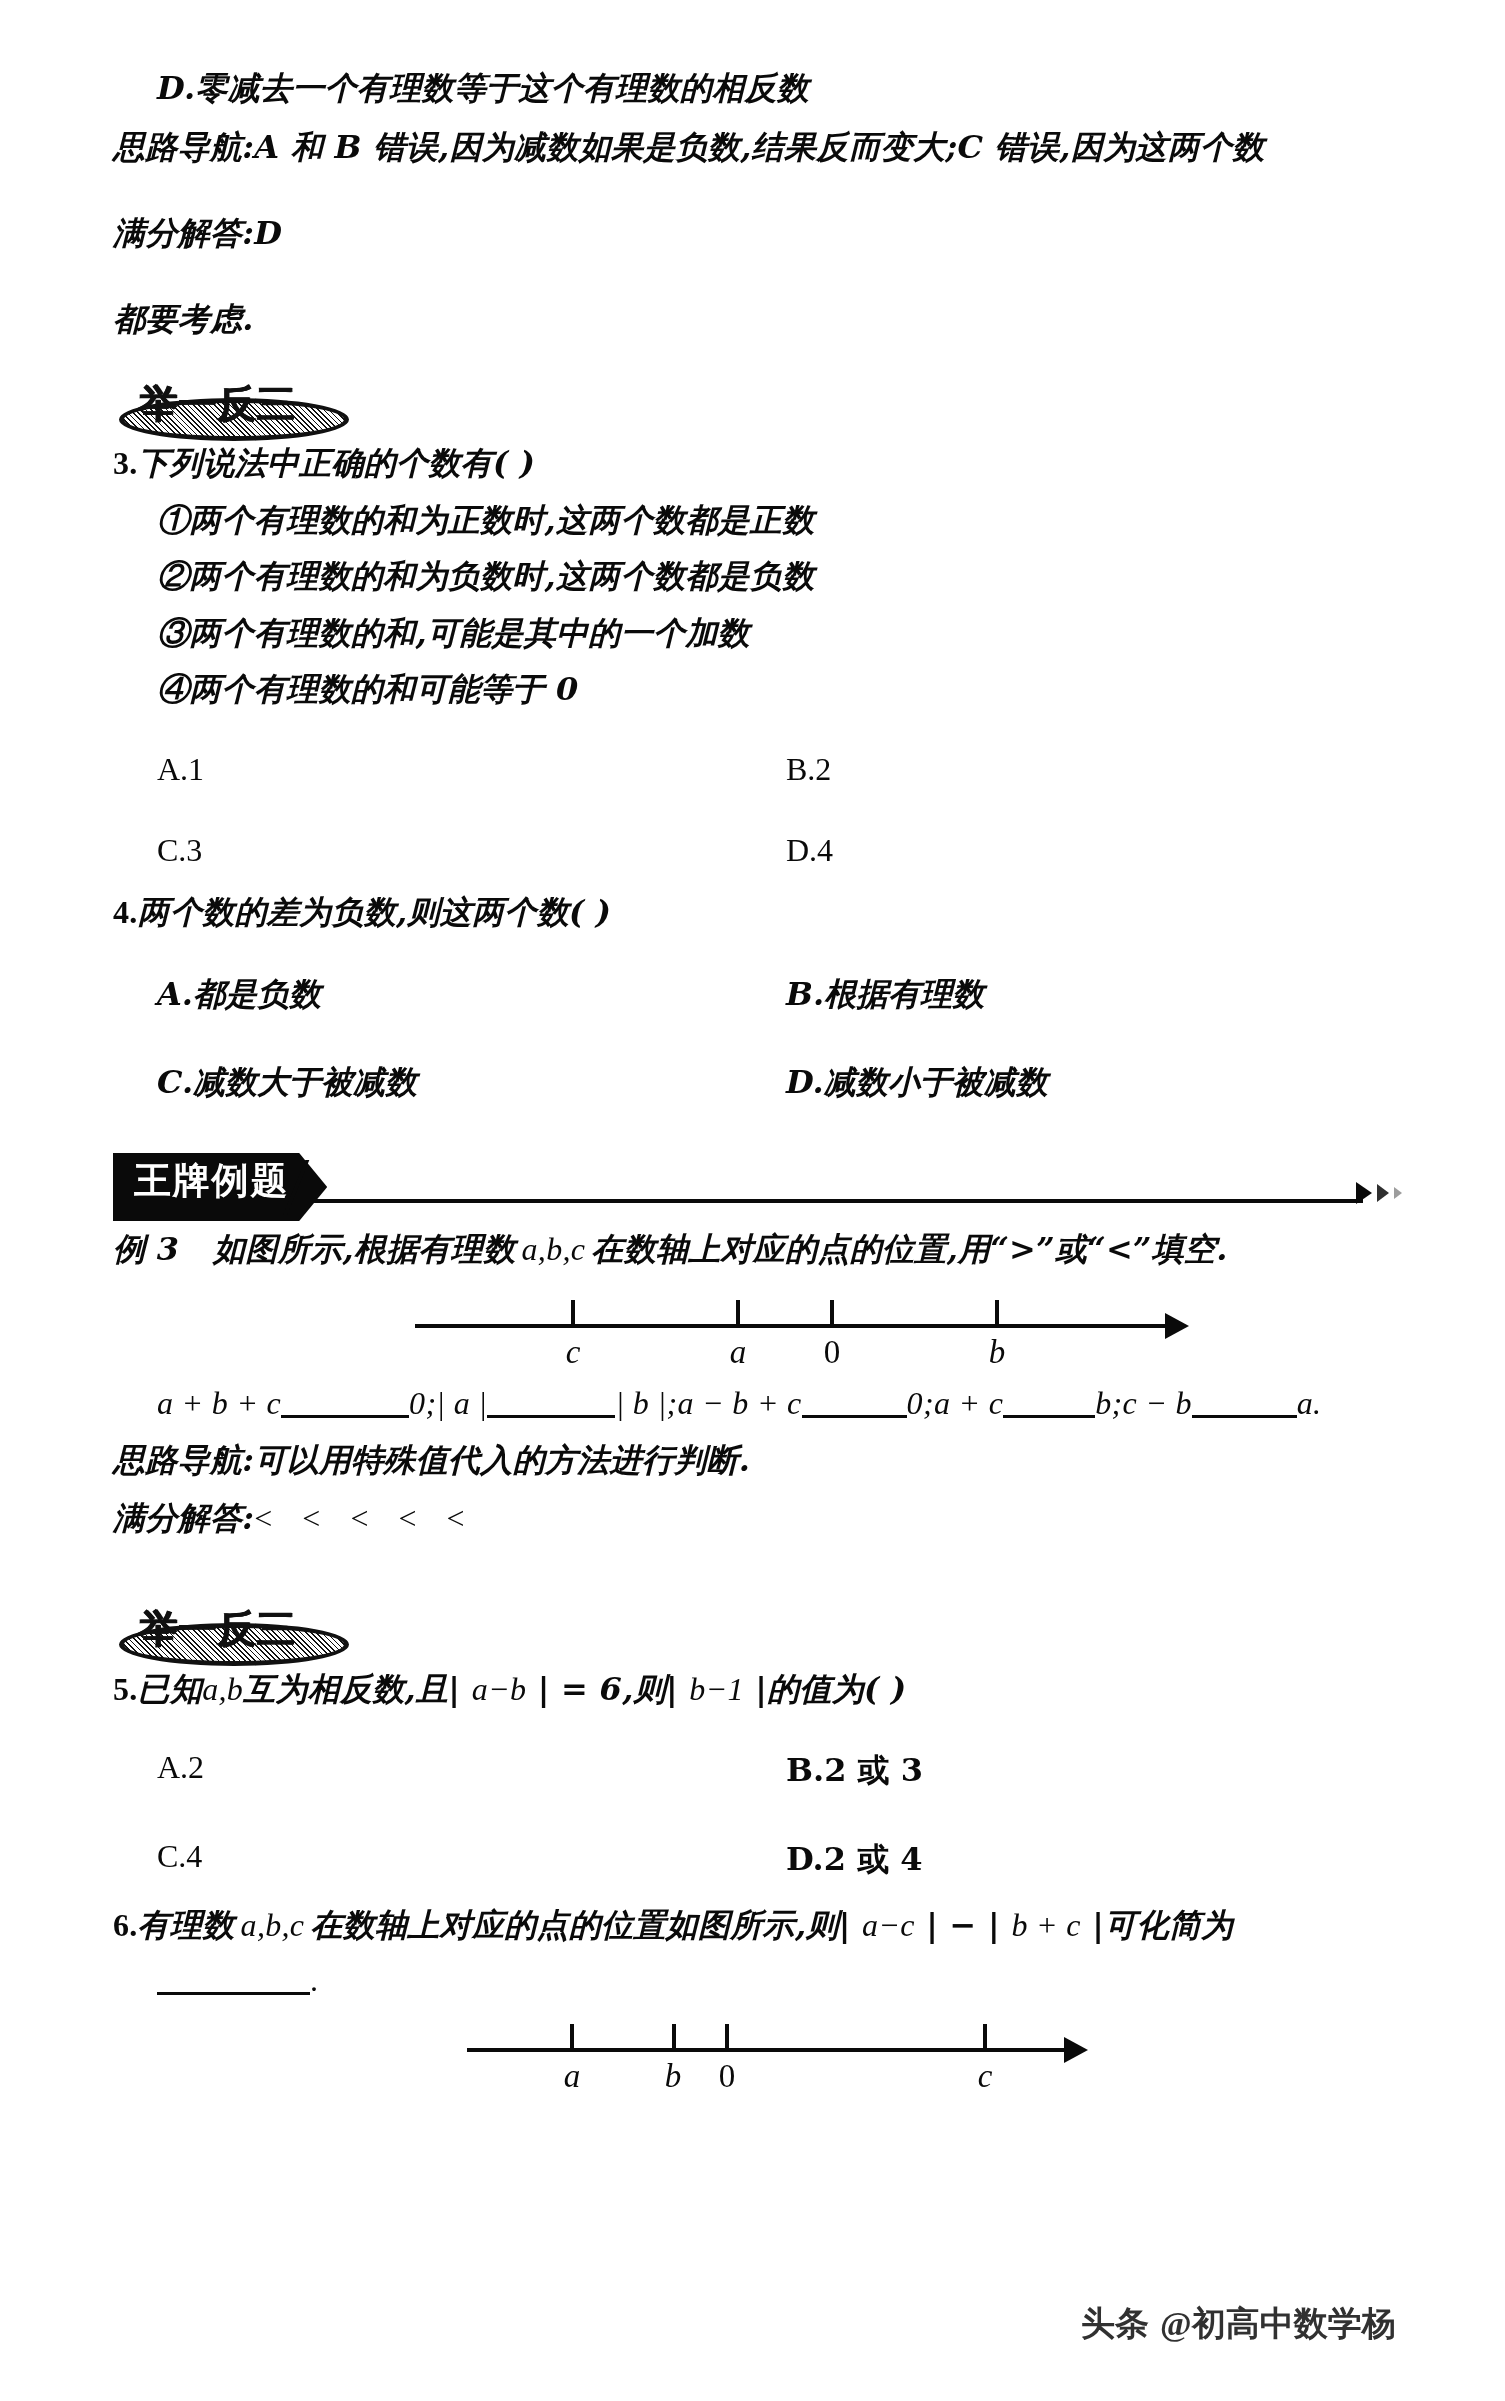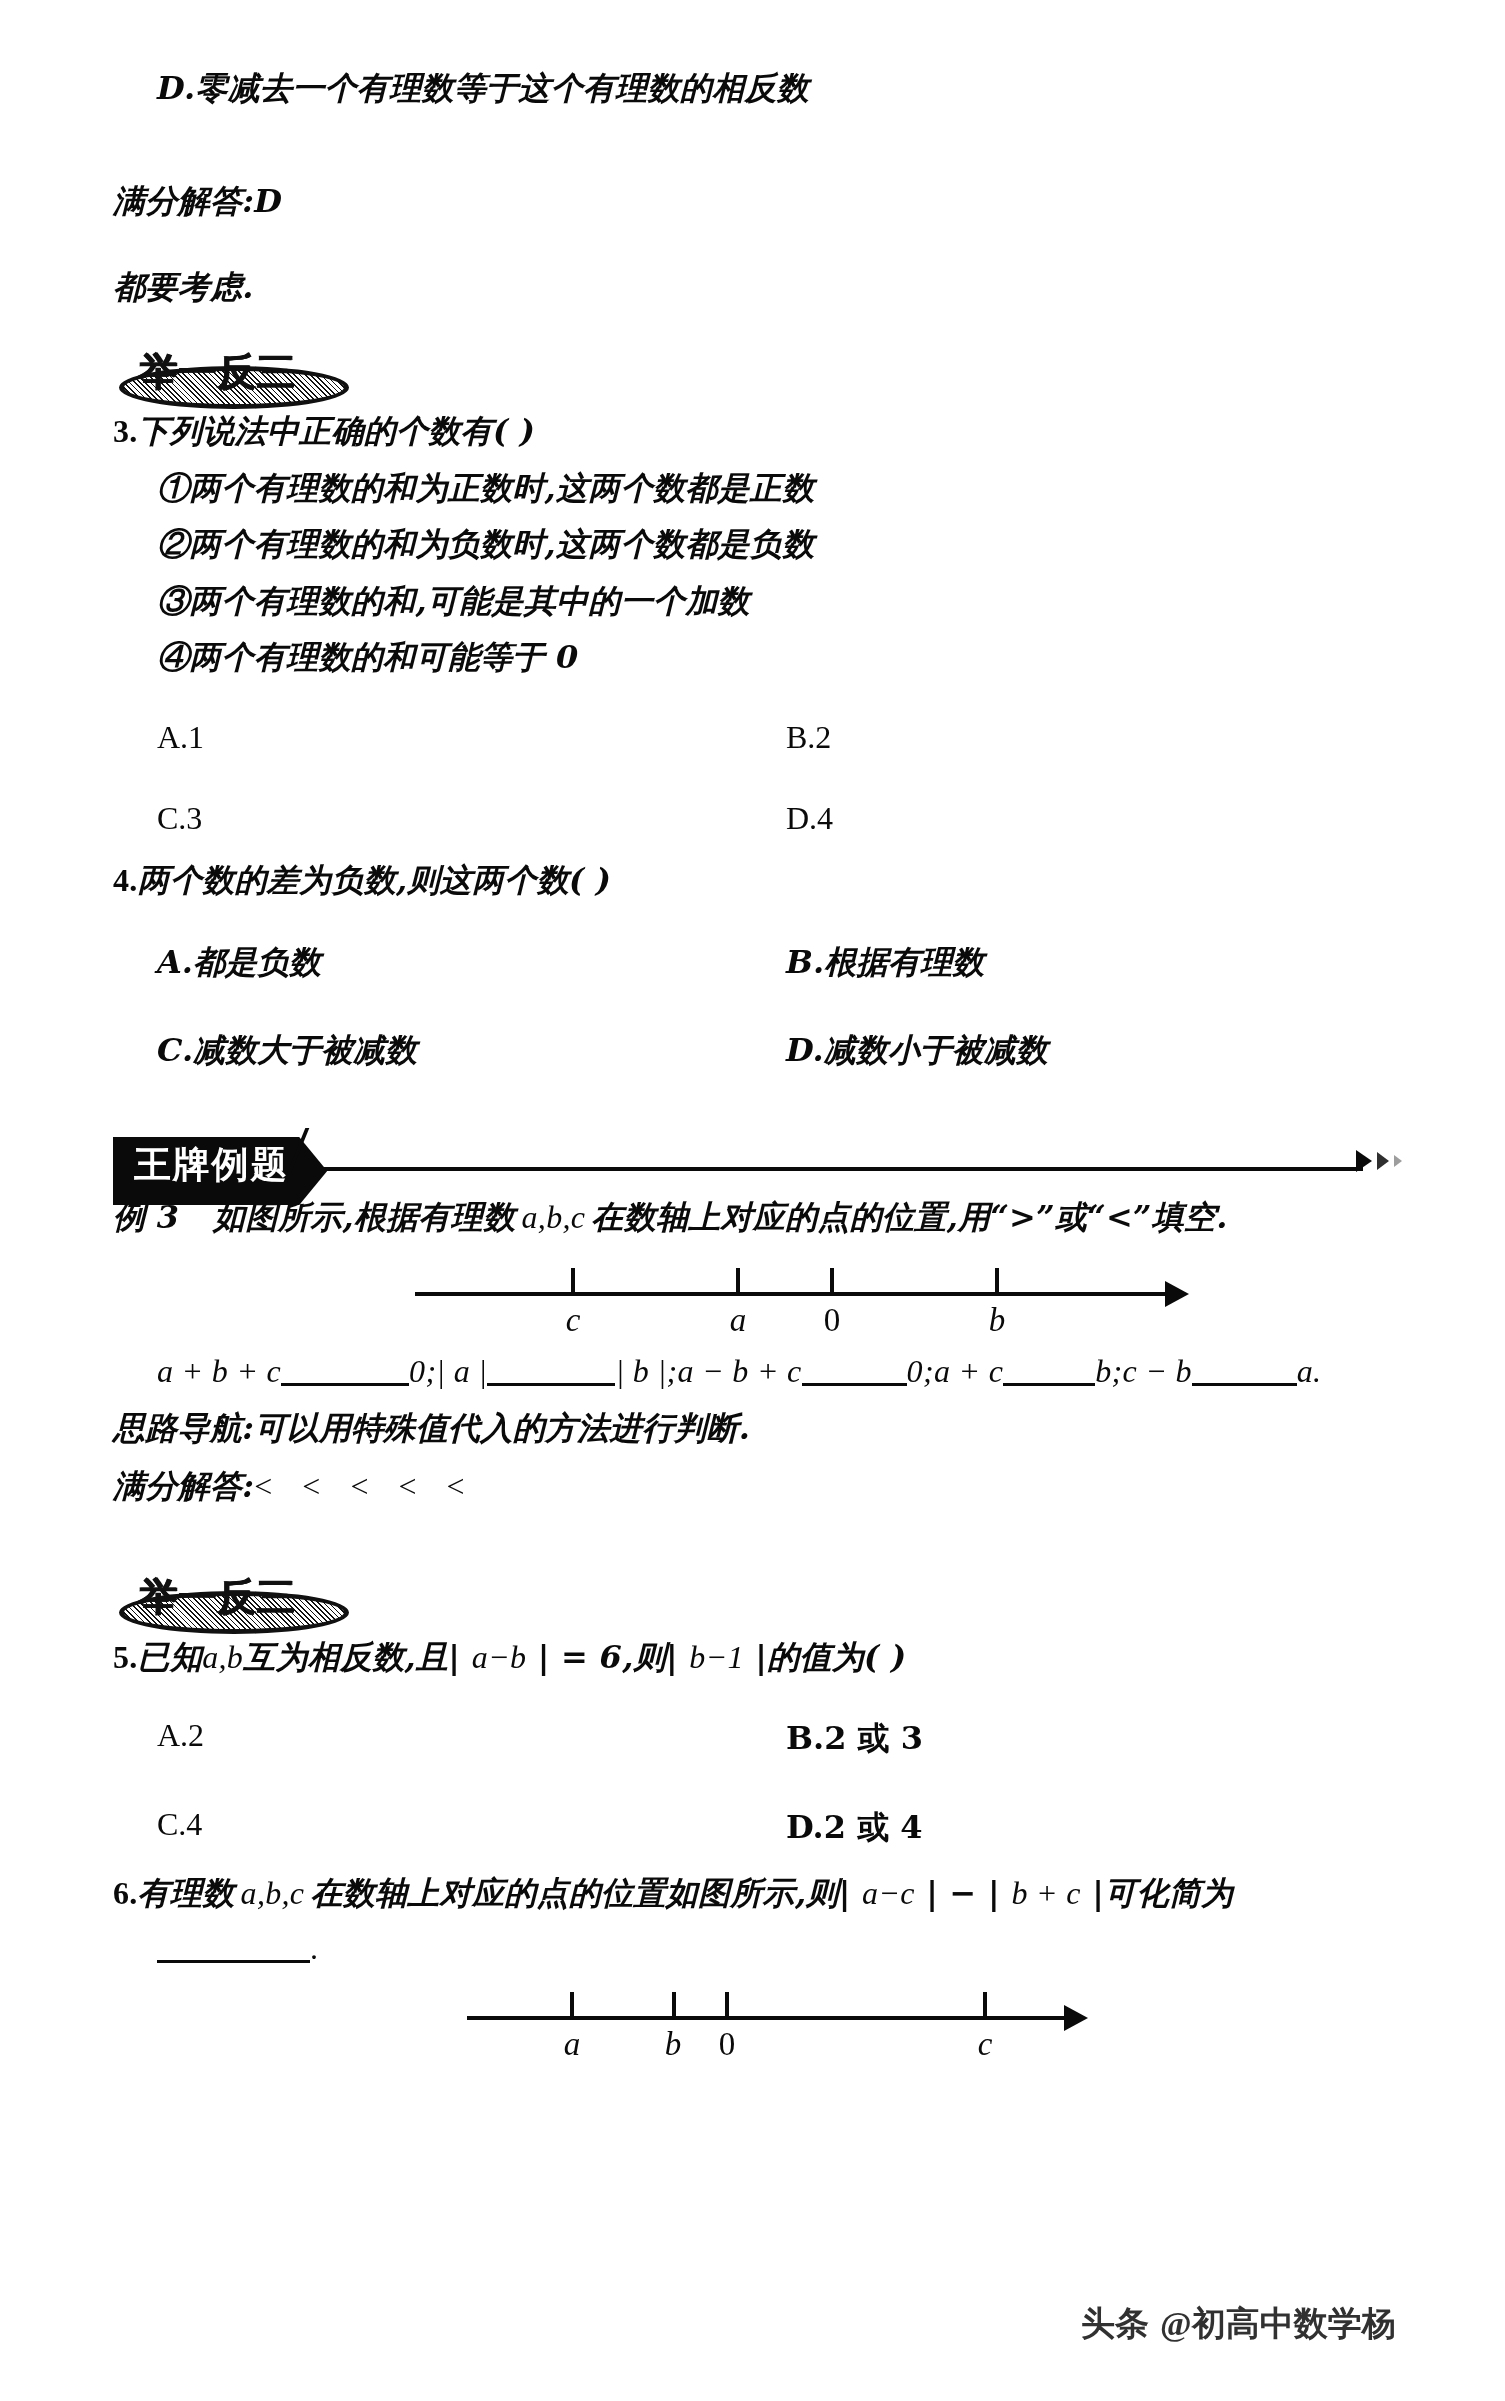--- a/index.html
+++ b/index.html
@@ -110,21 +110,20 @@
     padding: 0 38px 0 21px;
     background: #0a0a0a;
     color: #ffffff;
     font-family: "DejaVu Serif", "Liberation Serif", serif;
     font-weight: 900;
     font-size: 37px;
     line-height: 54px;
     letter-spacing: 1.8px;
     white-space: nowrap;
     clip-path: polygon(0 0, calc(100% - 28px) 0, 100% 50%, calc(100% - 28px) 100%, 0 100%);
-    margin-top: 16px;
   }
   .banner .slash {
     position: absolute;
     left: 181px;
     top: 12.2px;
     width: 3.7px;
     height: 56px;
     background: #0a0a0a;
     transform: skewX(-22deg);
   }
@@ -237,20 +236,21 @@
 </head>
 <body>
 
 <div id="page">
   <div class="content">
 
     <div style="height:72px"></div>
     <div class="line cn indent-1">D.零减去一个有理数等于这个有理数的相反数</div>
 
     <div style="height:27px"></div>
+    <div class="line cn">思路导航:A 和 B 错误,因为减数如果是负数,结果反而变大;C 错误,因为这两个数</div>
     <div style="height:27px"></div>
 
     <div style="height:27px"></div>
     <div class="line cn">满分解答:D</div>
 
     <div style="height:27px"></div>
     <div style="height:27px"></div>
     <div class="line cn">都要考虑.</div>
 
     <div style="height:35px"></div>

